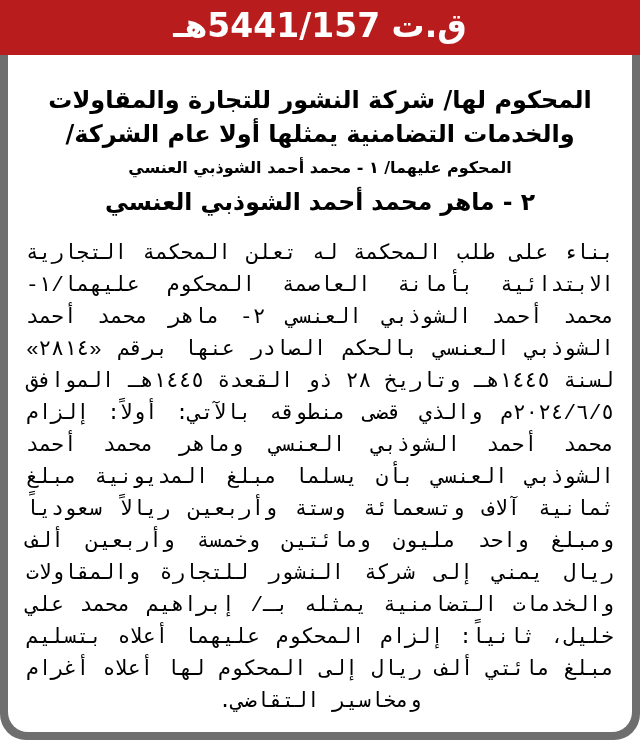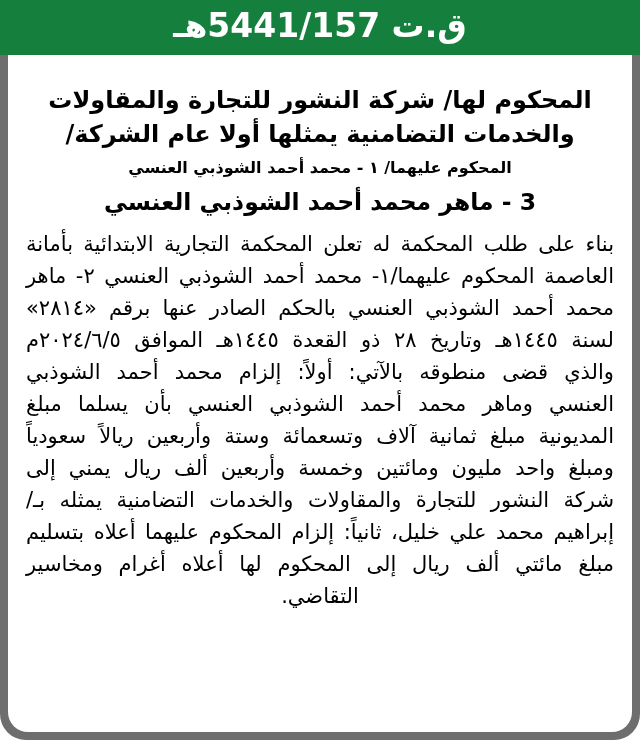--- a/index.html
+++ b/index.html
@@ -47,21 +47,21 @@
     box-sizing: border-box;
   }
 
   
   .masthead {
     position: absolute;
     left: 0;
     top: 0;
     width: 640px;
     height: 55px;
-    background: #15803d;
+    background: #b91c1c;
     z-index: 4;
   }
   .masthead-title {
     position: absolute;
     left: 0;
     top: 0;
     width: 640px;
     height: 55px;
     line-height: 52px;
     text-align: center;
@@ -101,29 +101,30 @@
     text-align: center;
     white-space: nowrap;
   }
   .headline.l1, .headline.l2 { font-size: 24px; }
   .headline.l3 { font-size: 23px; }
   .headline.l4 { font-size: 16px; }
   .headline.l5 { font-size: 23.5px; }
 
   
   .body-text {
-    margin-top: 9px;
+    margin-top: 19px;
     font-size: 21px;
     line-height: 32px;
     color: #000000;
     text-align: justify;
     text-align-last: center;
     direction: rtl;
     word-spacing: 0.5px;
     padding: 0 6px;
+    font-family: Liberation Mono, monospace;
   }
   .body-text .p-last {
     display: block;
   }
 </style>
 </head>
 <body>
 
 <div id="notice">
 
@@ -134,21 +135,21 @@
   <div class="masthead">
     <div class="masthead-title">ق.ت 751/1445هـ</div>
   </div>
 
   <div class="content">
 
     <div class="headlines">
       <div class="headline l1">المحكوم لها/ شركة النشور للتجارة والمقاولات</div>
       <div class="headline l2">والخدمات التضامنية يمثلها أولا عام الشركة/</div>
       <div class="headline l4">المحكوم عليهما/ ١ - محمد أحمد الشوذبي العنسي</div>
-      <div class="headline l5">3 - ماهر محمد أحمد الشوذبي العنسي</div>
+      <div class="headline l5">٢ - ماهر محمد أحمد الشوذبي العنسي</div>
     </div>
 
     <div class="body-text">
       <span class="p-last">بناء على طلب المحكمة له تعلن المحكمة التجارية الابتدائية بأمانة العاصمة المحكوم عليهما/١- محمد أحمد الشوذبي العنسي ٢- ماهر محمد أحمد الشوذبي العنسي بالحكم الصادر عنها برقم «٢٨١٤» لسنة ١٤٤٥هـ وتاريخ ٢٨ ذو القعدة ١٤٤٥هـ الموافق ٢٠٢٤/٦/٥م والذي قضى منطوقه بالآتي: أولاً: إلزام محمد أحمد الشوذبي العنسي وماهر محمد أحمد الشوذبي العنسي بأن يسلما مبلغ المديونية مبلغ ثمانية آلاف وتسعمائة وستة وأربعين ريالاً سعودياً ومبلغ واحد مليون ومائتين وخمسة وأربعين ألف ريال يمني إلى شركة النشور للتجارة والمقاولات والخدمات التضامنية يمثله بـ/ إبراهيم محمد علي خليل، ثانياً: إلزام المحكوم عليهما أعلاه بتسليم مبلغ مائتي ألف ريال إلى المحكوم لها أعلاه أغرام ومخاسير التقاضي.</span>
     </div>
 
   </div>
 </div>
 
 </body></html>

